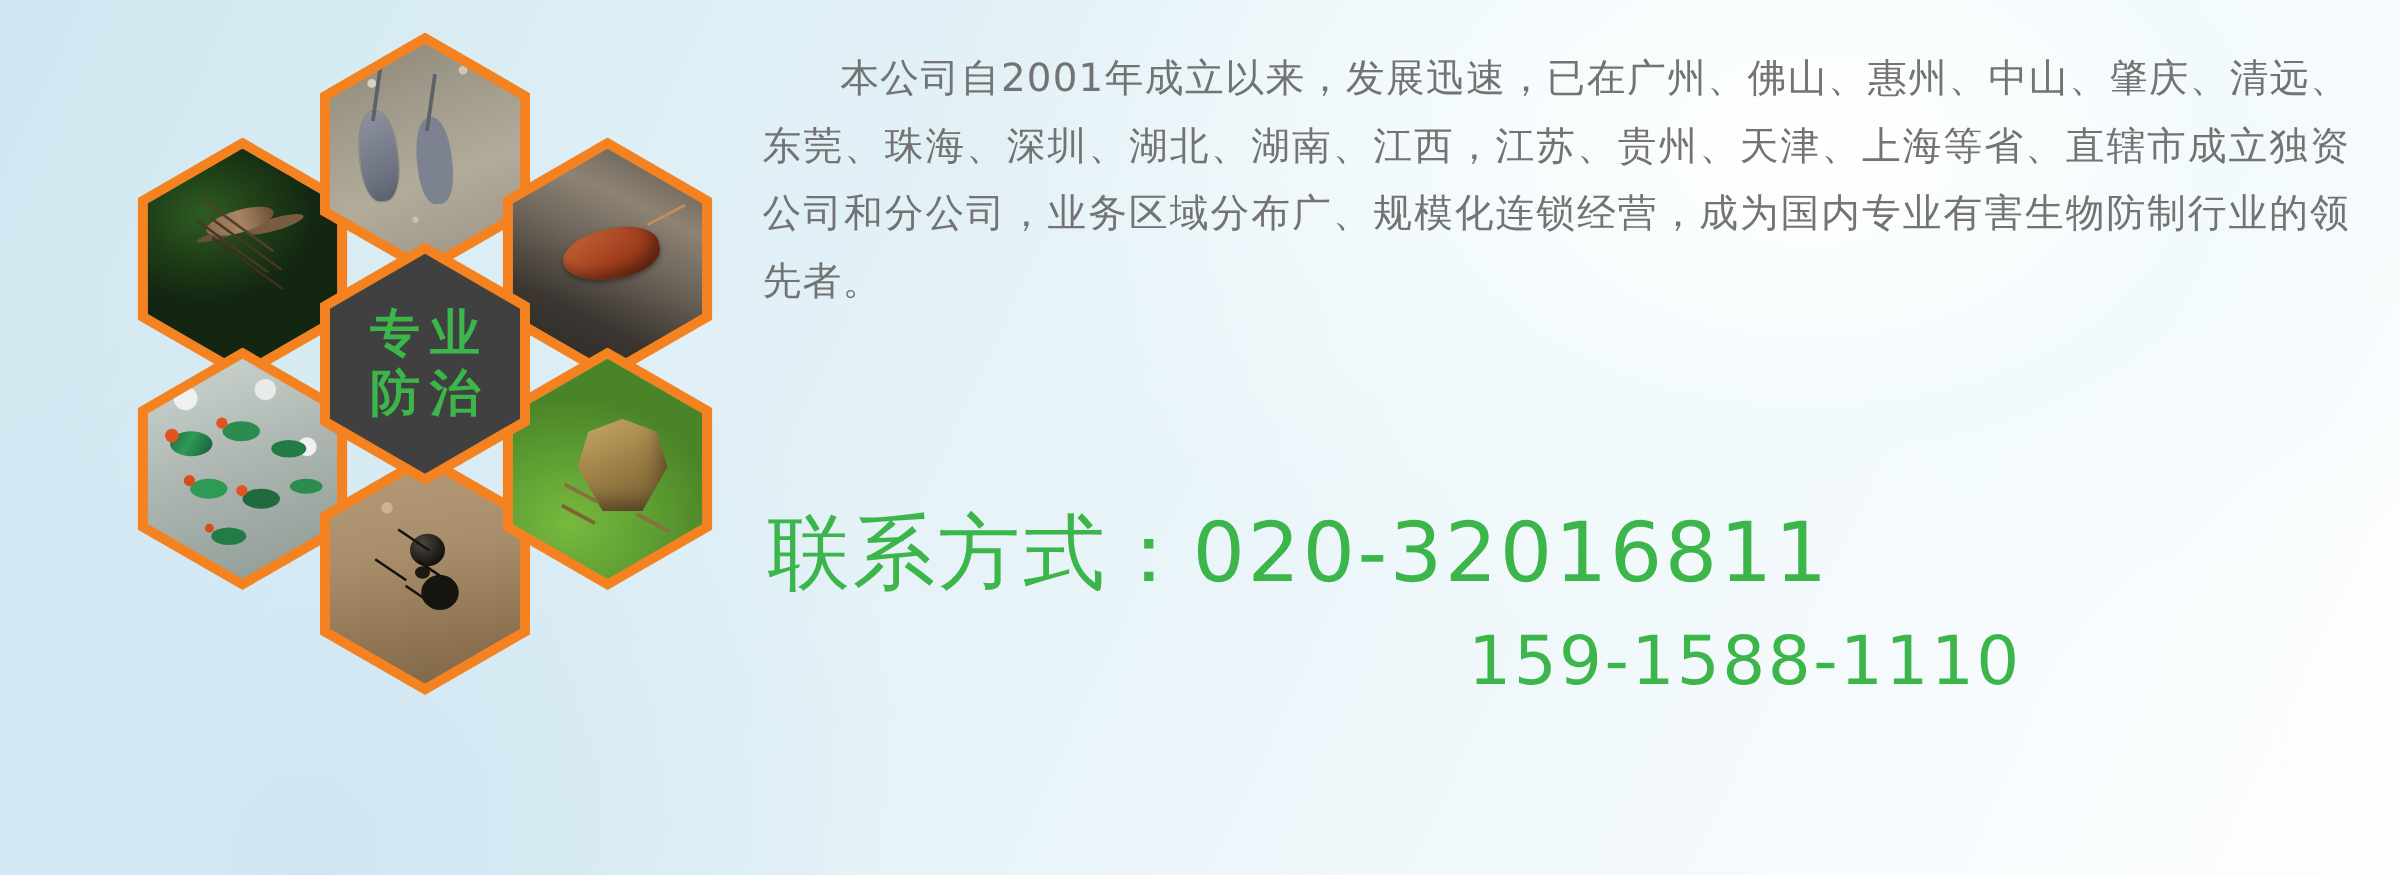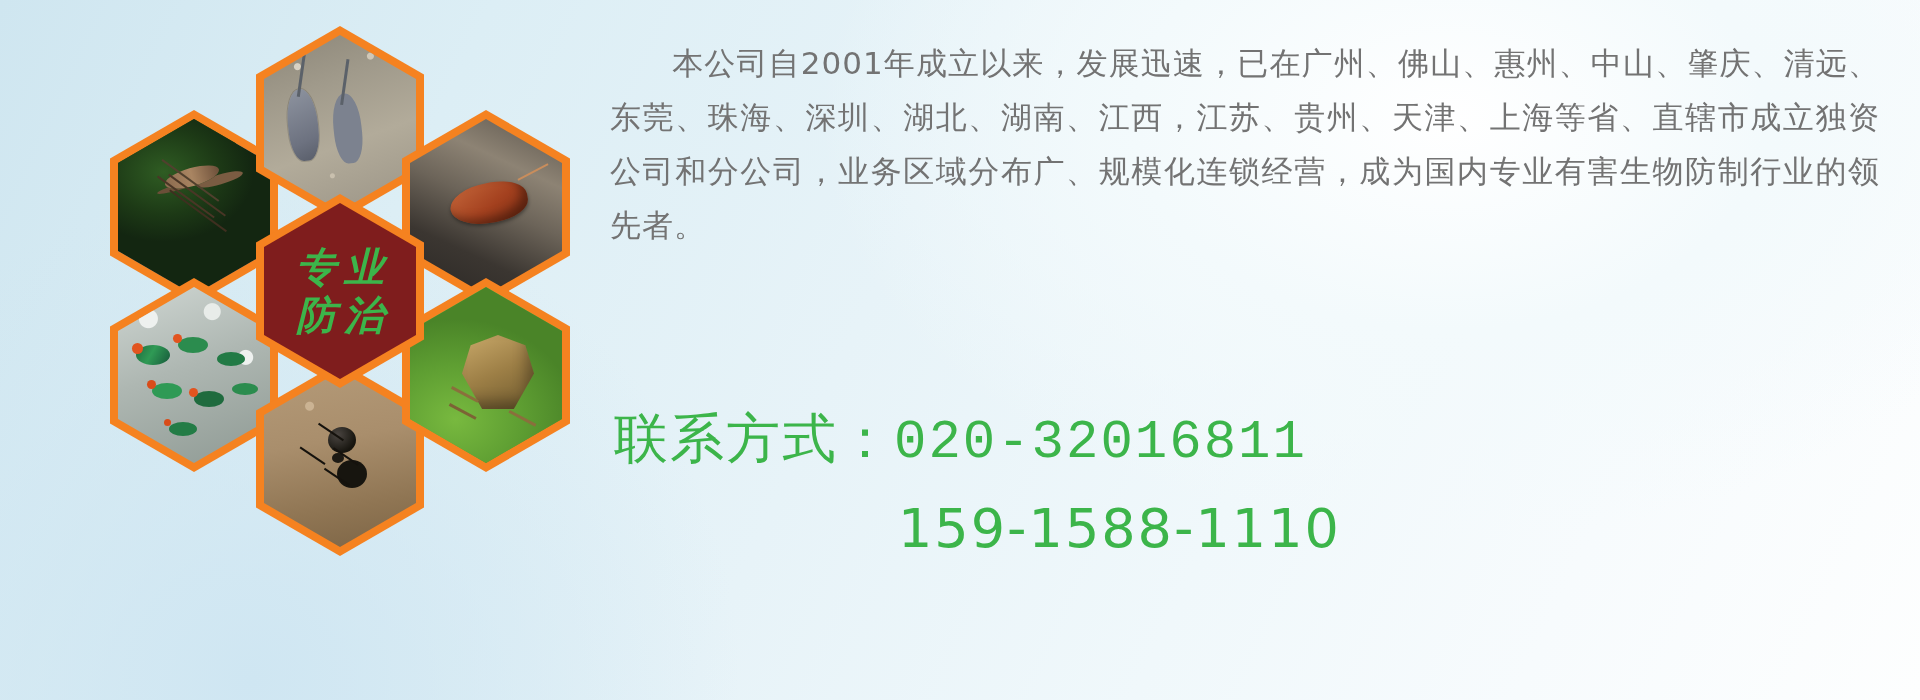--- a/index.html
+++ b/index.html
@@ -21,21 +21,21 @@
     background:#f58220;
     display:flex; align-items:center; justify-content:center;
   }
   .hex .inner {
     width:152px; height:176px;
     clip-path: polygon(50% 0%, 100% 25%, 100% 75%, 50% 100%, 0% 75%, 0% 25%);
     overflow:hidden; position:relative;
   }
   .hex .art { position:absolute; inset:0; }
 
-  .hex-center .inner { background:#7f1d1d;font-style:italic; }
+  .hex-center .inner { background:#404040; }
   .center-text {
     position:absolute; inset:0; display:flex; flex-direction:column;
     align-items:center; justify-content:center; gap:6px;
   }
   .center-text span {
     color:#3cb54a; font-size:40px; font-weight:bold; letter-spacing:8px;
     line-height:1.05; text-indent:8px;
     font-family:"DejaVu Sans","Liberation Sans",sans-serif;
   }
 
@@ -174,22 +174,22 @@
     text-align:justify;
     text-align-last:left;
   }
   #copy p .indent { display:inline-block; width:62px; }
 
   #contact {
     position:absolute; left:614px; top:400px; width:1280px;
     color:#3cb54a;
     font-family:"DejaVu Sans","Liberation Sans",sans-serif;
   }
-  .contact-line1 { font-size:54px; line-height:86px; letter-spacing:2px; white-space:nowrap;font-family:Liberation Mono, monospace; }
-  .contact-line2 { font-size:54px; line-height:86px; letter-spacing:2px; padding-left:284px; white-space:nowrap; }
+  .contact-line1 { font-size:66px; line-height:86px; letter-spacing:2px; white-space:nowrap; }
+  .contact-line2 { font-size:54px; line-height:86px; letter-spacing:2px; padding-left:284px; white-space:nowrap;text-align:center; }
 </style>
 </head>
 <body>
 
 <div id="collage">
 
   <div class="hex" style="left:30px; top:110px;">
     <div class="inner">
       <div class="art art-mosquito"></div>
     </div>

